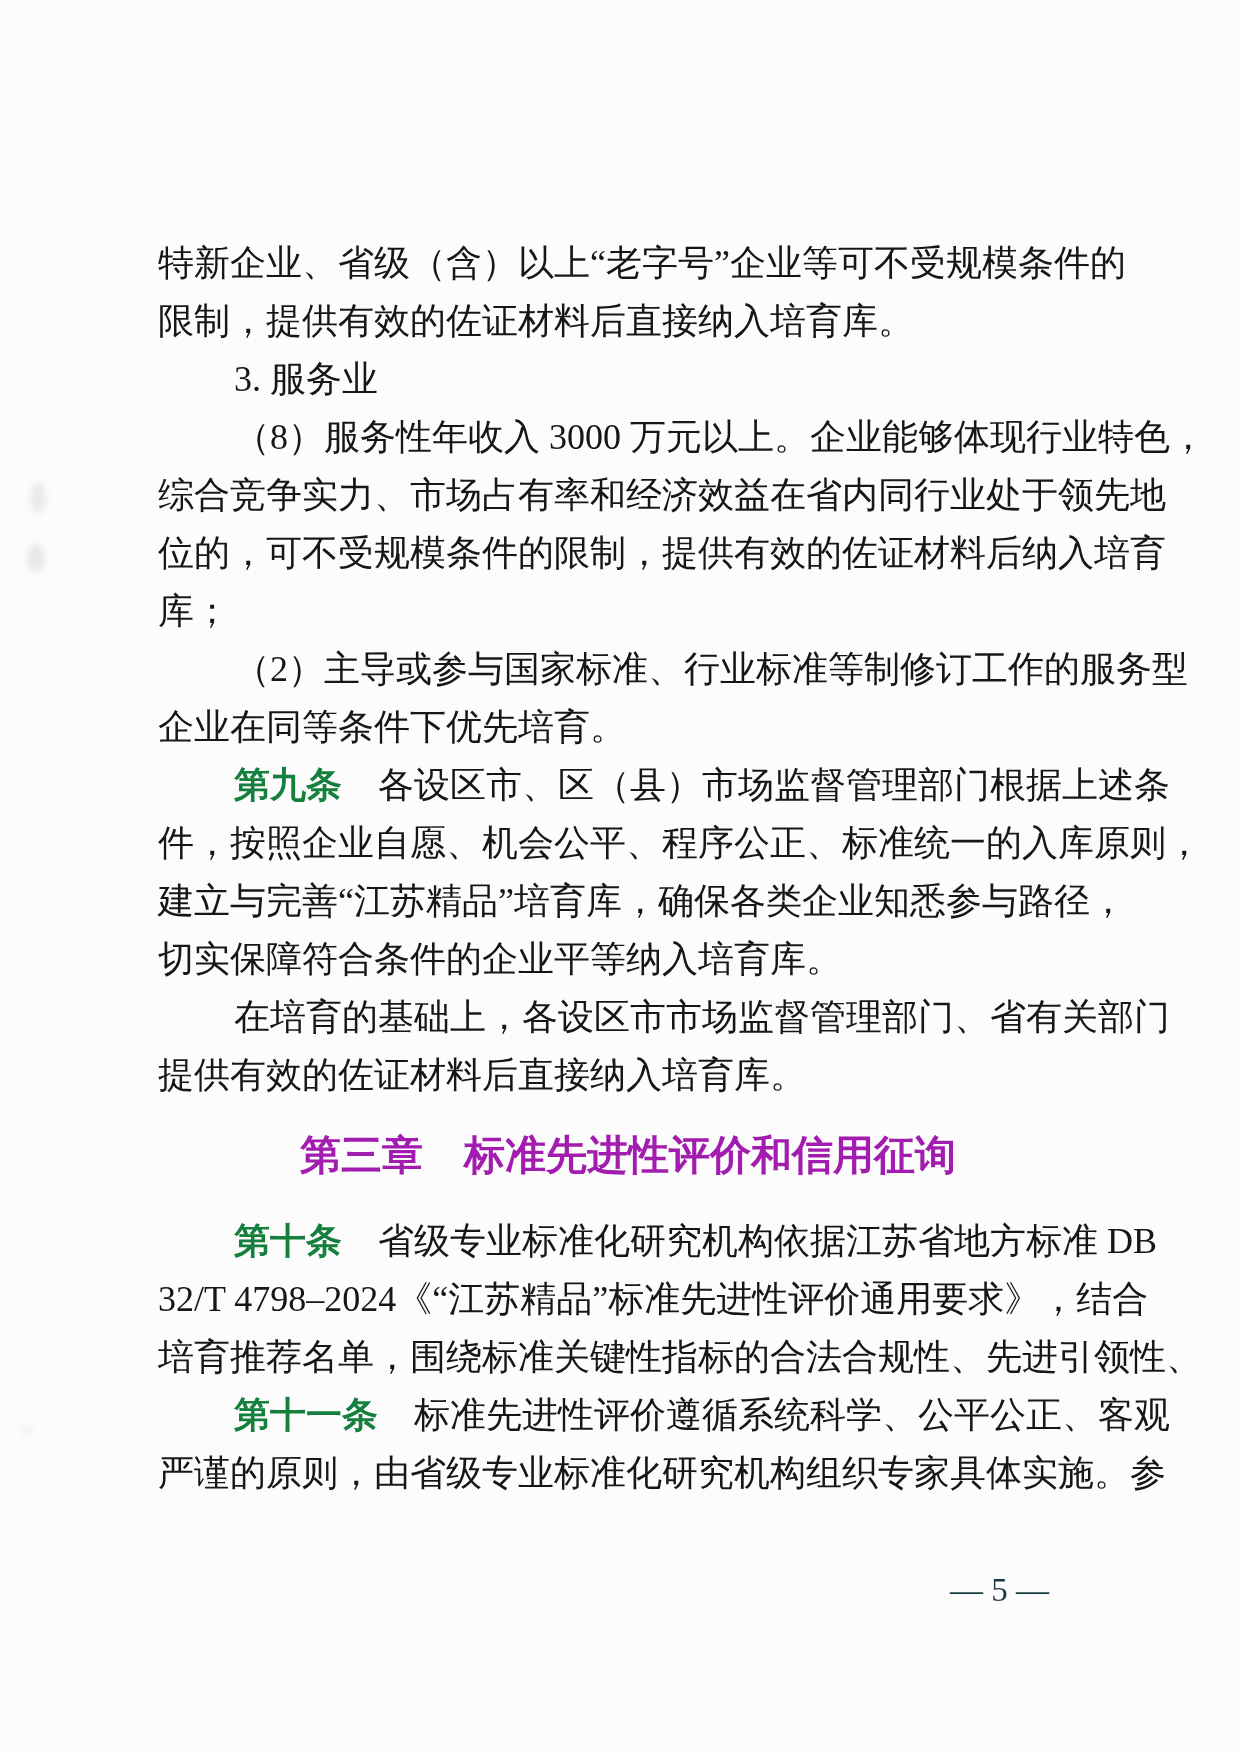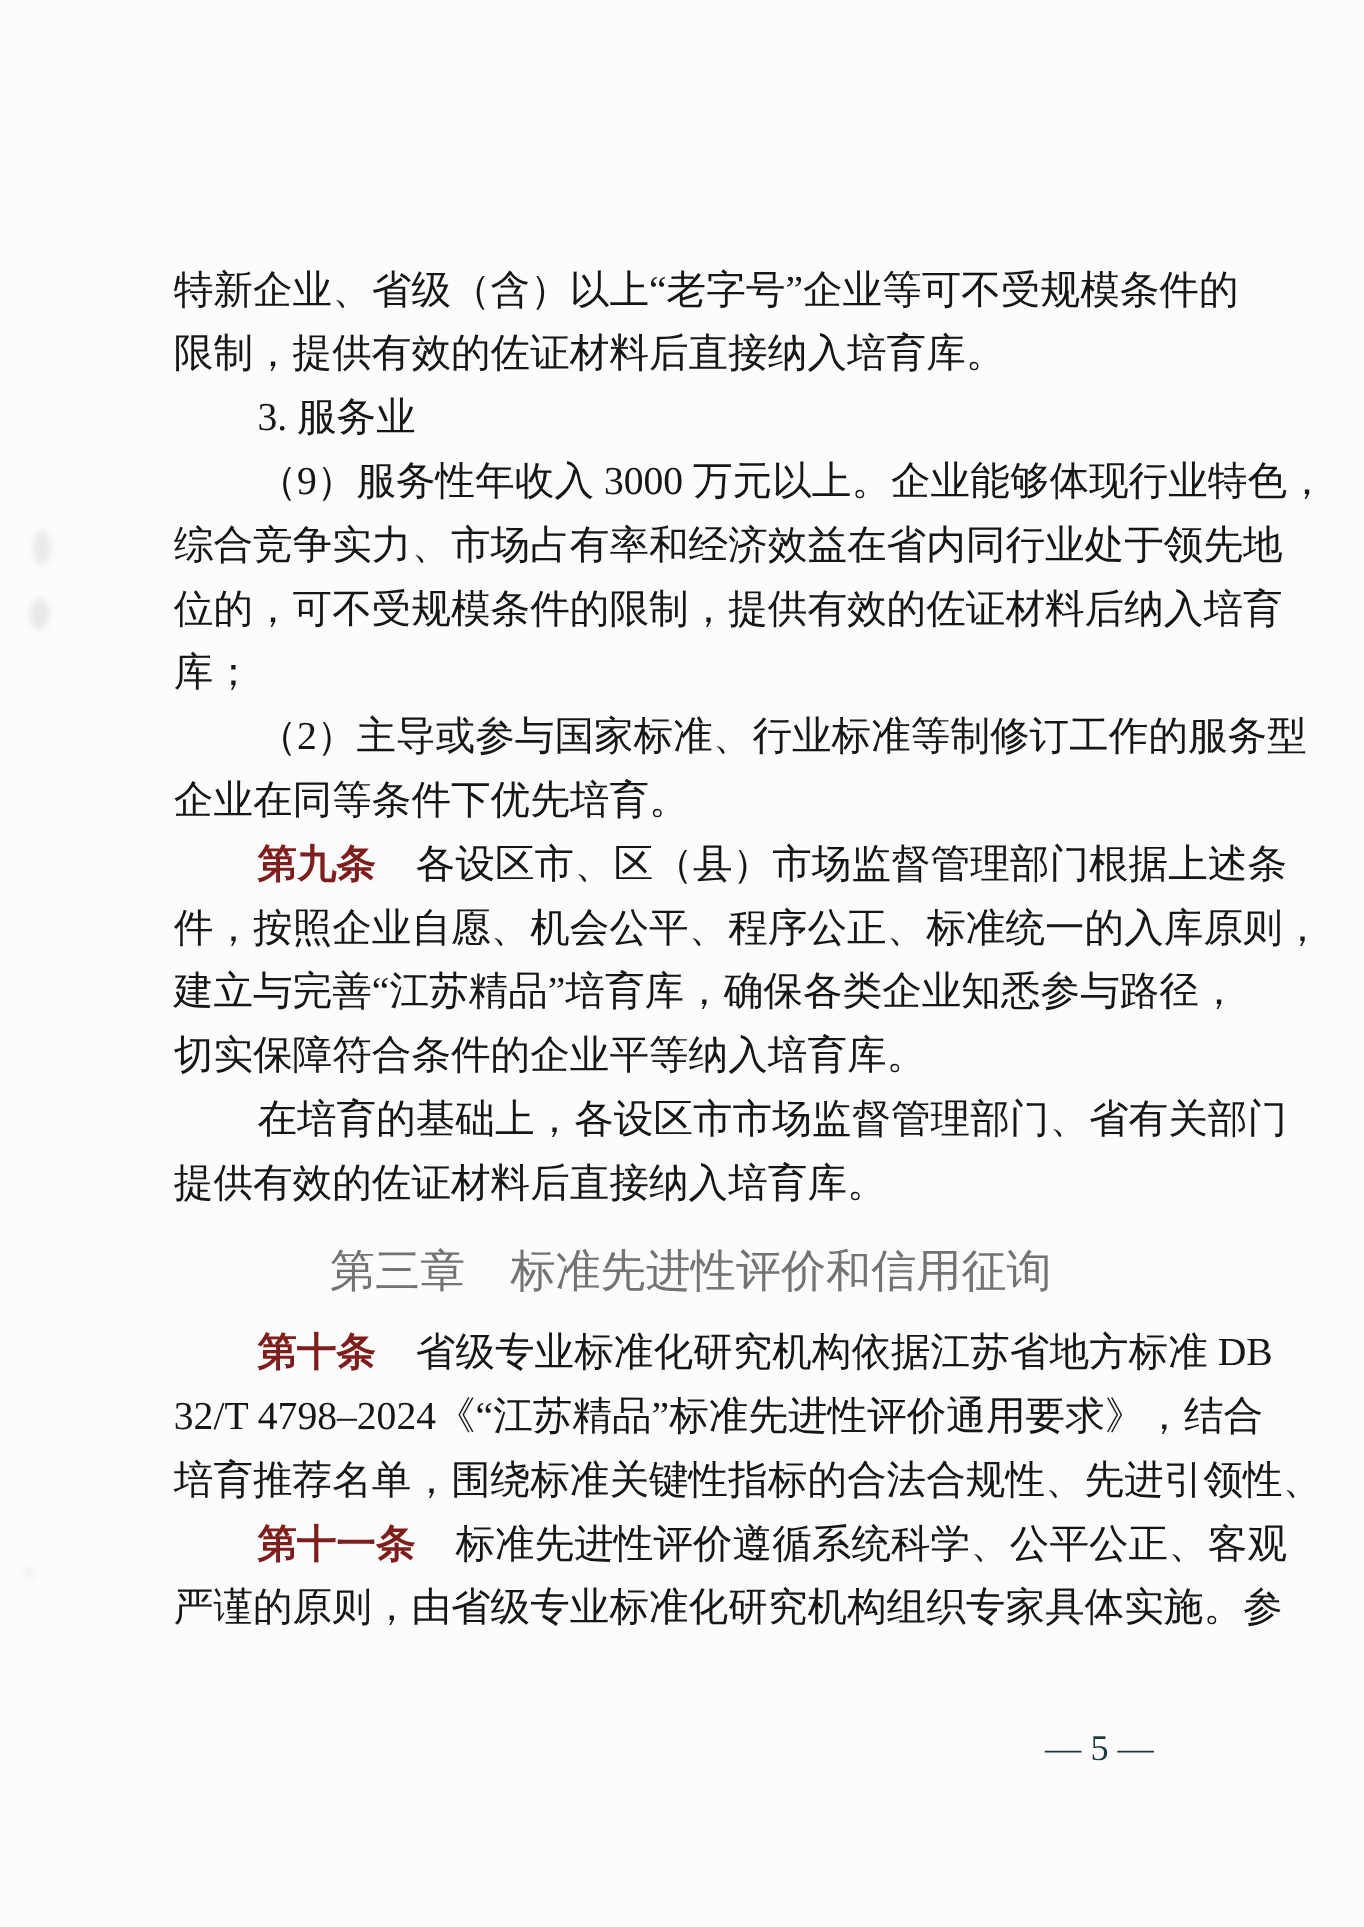--- a/index.html
+++ b/index.html
@@ -33,32 +33,32 @@
     font-size: 36px;
     white-space: nowrap;
     color: #161616;
   }
   .indent {
     padding-left: 76px;
   }
   .lead {
     font-weight: 700;
     font-family: "Liberation Sans", "DejaVu Sans", sans-serif;
-    color: #7f1d1d;
+    color: #15803d;
     padding-right: 36px;
   }
   .heading {
     height: 58px;
     line-height: 58px;
-    margin: 22px 0 16px 0;
+    margin: 22px 0 28px 0;
     text-align: center;
     font-size: 41px;
-    font-weight: 400;
+    font-weight: 700;
     font-family: "Liberation Sans", "DejaVu Sans", sans-serif;
-    color: #737373;
+    color: #a21caf;
     white-space: nowrap;
   }
   .page-number {
     position: absolute;
     left: 950px;
     top: 1572px;
     font-size: 33px;
     line-height: 36px;
     color: #1b3a40;
     font-family: "Liberation Serif", "DejaVu Serif", serif;
@@ -80,21 +80,21 @@
 <div class="page">
 
   <div class="scan-artifact artifact-1"></div>
   <div class="scan-artifact artifact-2"></div>
   <div class="scan-artifact artifact-3"></div>
 
   <div class="content">
     <div class="line">特新企业、省级（含）以上“老字号”企业等可不受规模条件的</div>
     <div class="line">限制，提供有效的佐证材料后直接纳入培育库。</div>
     <div class="line indent">3. 服务业</div>
-    <div class="line indent">（9）服务性年收入 3000 万元以上。企业能够体现行业特色，</div>
+    <div class="line indent">（8）服务性年收入 3000 万元以上。企业能够体现行业特色，</div>
     <div class="line">综合竞争实力、市场占有率和经济效益在省内同行业处于领先地</div>
     <div class="line">位的，可不受规模条件的限制，提供有效的佐证材料后纳入培育</div>
     <div class="line">库；</div>
     <div class="line indent">（2）主导或参与国家标准、行业标准等制修订工作的服务型</div>
     <div class="line">企业在同等条件下优先培育。</div>
     <div class="line indent">
       <span class="lead">第九条</span><span>各设区市、区（县）市场监督管理部门根据上述条</span>
     </div>
     <div class="line">件，按照企业自愿、机会公平、程序公正、标准统一的入库原则，</div>
     <div class="line">建立与完善“江苏精品”培育库，确保各类企业知悉参与路径，</div>

